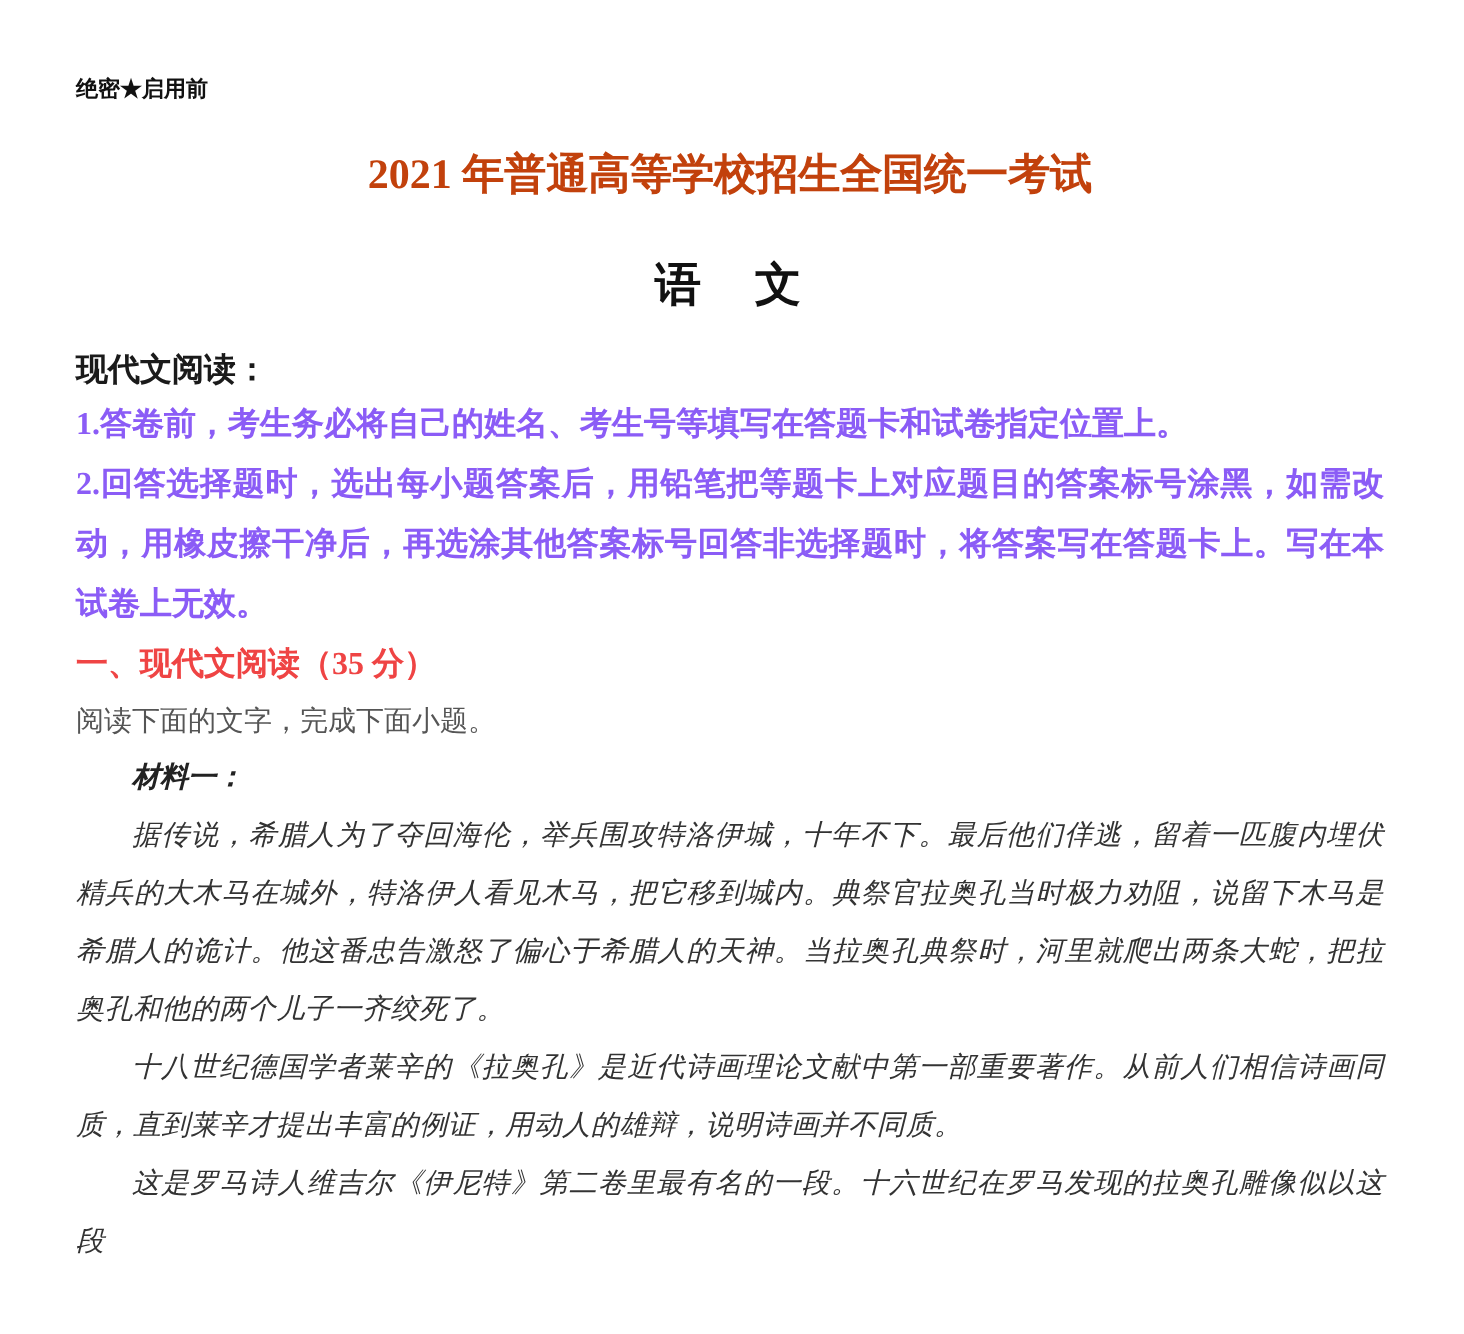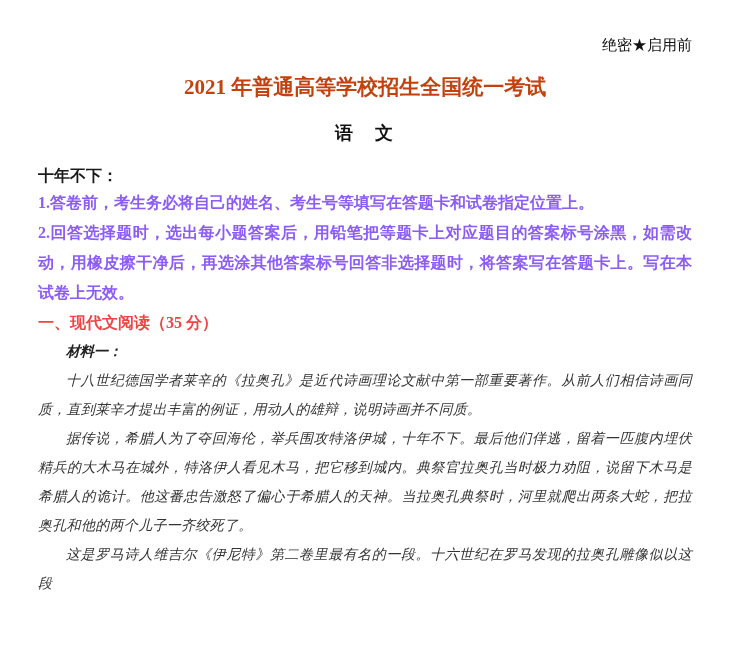--- a/index.html
+++ b/index.html
@@ -12,38 +12,37 @@
     width: 732px;
     height: 667px;
     background: #ffffff;
     box-sizing: border-box;
     padding: 36px 40px 0 38px;
     overflow: hidden;
     font-family: "Liberation Serif", "DejaVu Serif", serif;
     color: #1a1a1a;
   }
   .secrecy {
-    font-size: 15px;
-    font-weight: 400;
+    font-size: 11px;
+    font-weight: 700;
     line-height: 19px;
     color: #111;
-    text-align: right;
   }
   .main-title {
     margin-top: 18px;
     text-align: center;
     font-size: 21px;
     font-weight: 700;
     line-height: 28px;
     color: #c2410c;
   }
   .subject-title {
-    margin-top: 18px;
+    margin-top: 28px;
     text-align: center;
-    font-size: 18px;
+    font-size: 23px;
     font-weight: 700;
     line-height: 28px;
     letter-spacing: 2px;
     color: #111;
   }
   .notice-heading {
     margin-top: 17px;
     font-size: 16px;
     font-weight: 700;
     line-height: 24px;
@@ -96,32 +95,33 @@
 <body>
 
 <div class="page">
 
   <div class="secrecy">绝密★启用前</div>
 
   <div class="main-title">2021 年普通高等学校招生全国统一考试</div>
 
   <div class="subject-title">语　文</div>
 
-  <div class="notice-heading">十年不下：</div>
+  <div class="notice-heading">现代文阅读：</div>
 
   <div class="notice-item">1.答卷前，考生务必将自己的姓名、考生号等填写在答题卡和试卷指定位置上。</div>
 
   <div class="notice-item">2.回答选择题时，选出每小题答案后，用铅笔把等题卡上对应题目的答案标号涂黑，如需改动，用橡皮擦干净后，再选涂其他答案标号回答非选择题时，将答案写在答题卡上。写在本试卷上无效。</div>
 
 
   <div class="section-heading">一、现代文阅读（35 分）</div>
 
 
+  <div class="reading-instruction">阅读下面的文字，完成下面小题。</div>
 
   <div class="material-label">材料一：</div>
 
+  <p class="passage-paragraph">据传说，希腊人为了夺回海伦，举兵围攻特洛伊城，十年不下。最后他们佯逃，留着一匹腹内埋伏精兵的大木马在城外，特洛伊人看见木马，把它移到城内。典祭官拉奥孔当时极力劝阻，说留下木马是希腊人的诡计。他这番忠告激怒了偏心于希腊人的天神。当拉奥孔典祭时，河里就爬出两条大蛇，把拉奥孔和他的两个儿子一齐绞死了。</p>
+
   <p class="passage-paragraph">十八世纪德国学者莱辛的《拉奥孔》是近代诗画理论文献中第一部重要著作。从前人们相信诗画同质，直到莱辛才提出丰富的例证，用动人的雄辩，说明诗画并不同质。</p>
-
-  <p class="passage-paragraph">据传说，希腊人为了夺回海伦，举兵围攻特洛伊城，十年不下。最后他们佯逃，留着一匹腹内埋伏精兵的大木马在城外，特洛伊人看见木马，把它移到城内。典祭官拉奥孔当时极力劝阻，说留下木马是希腊人的诡计。他这番忠告激怒了偏心于希腊人的天神。当拉奥孔典祭时，河里就爬出两条大蛇，把拉奥孔和他的两个儿子一齐绞死了。</p>
 
   <p class="passage-paragraph">这是罗马诗人维吉尔《伊尼特》第二卷里最有名的一段。十六世纪在罗马发现的拉奥孔雕像似以这段</p>
 
 </div>
 
 </body></html>

